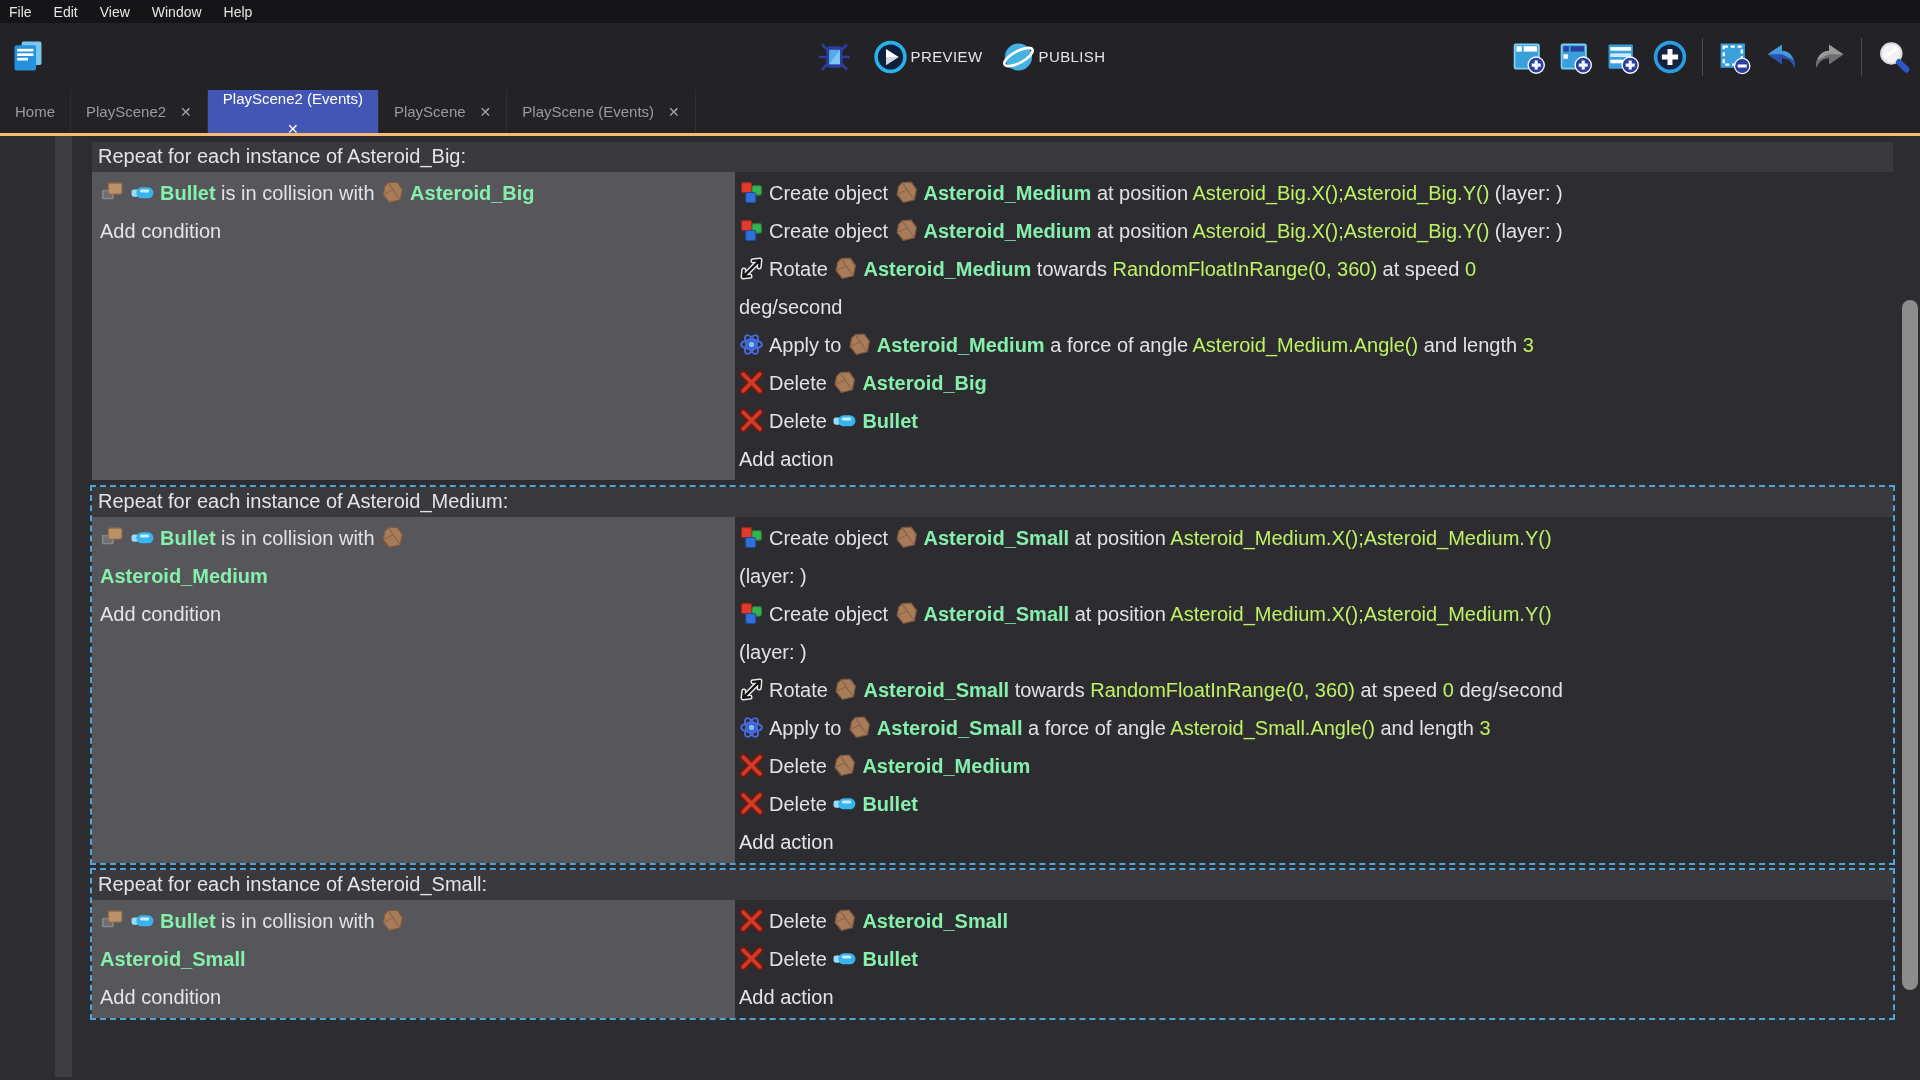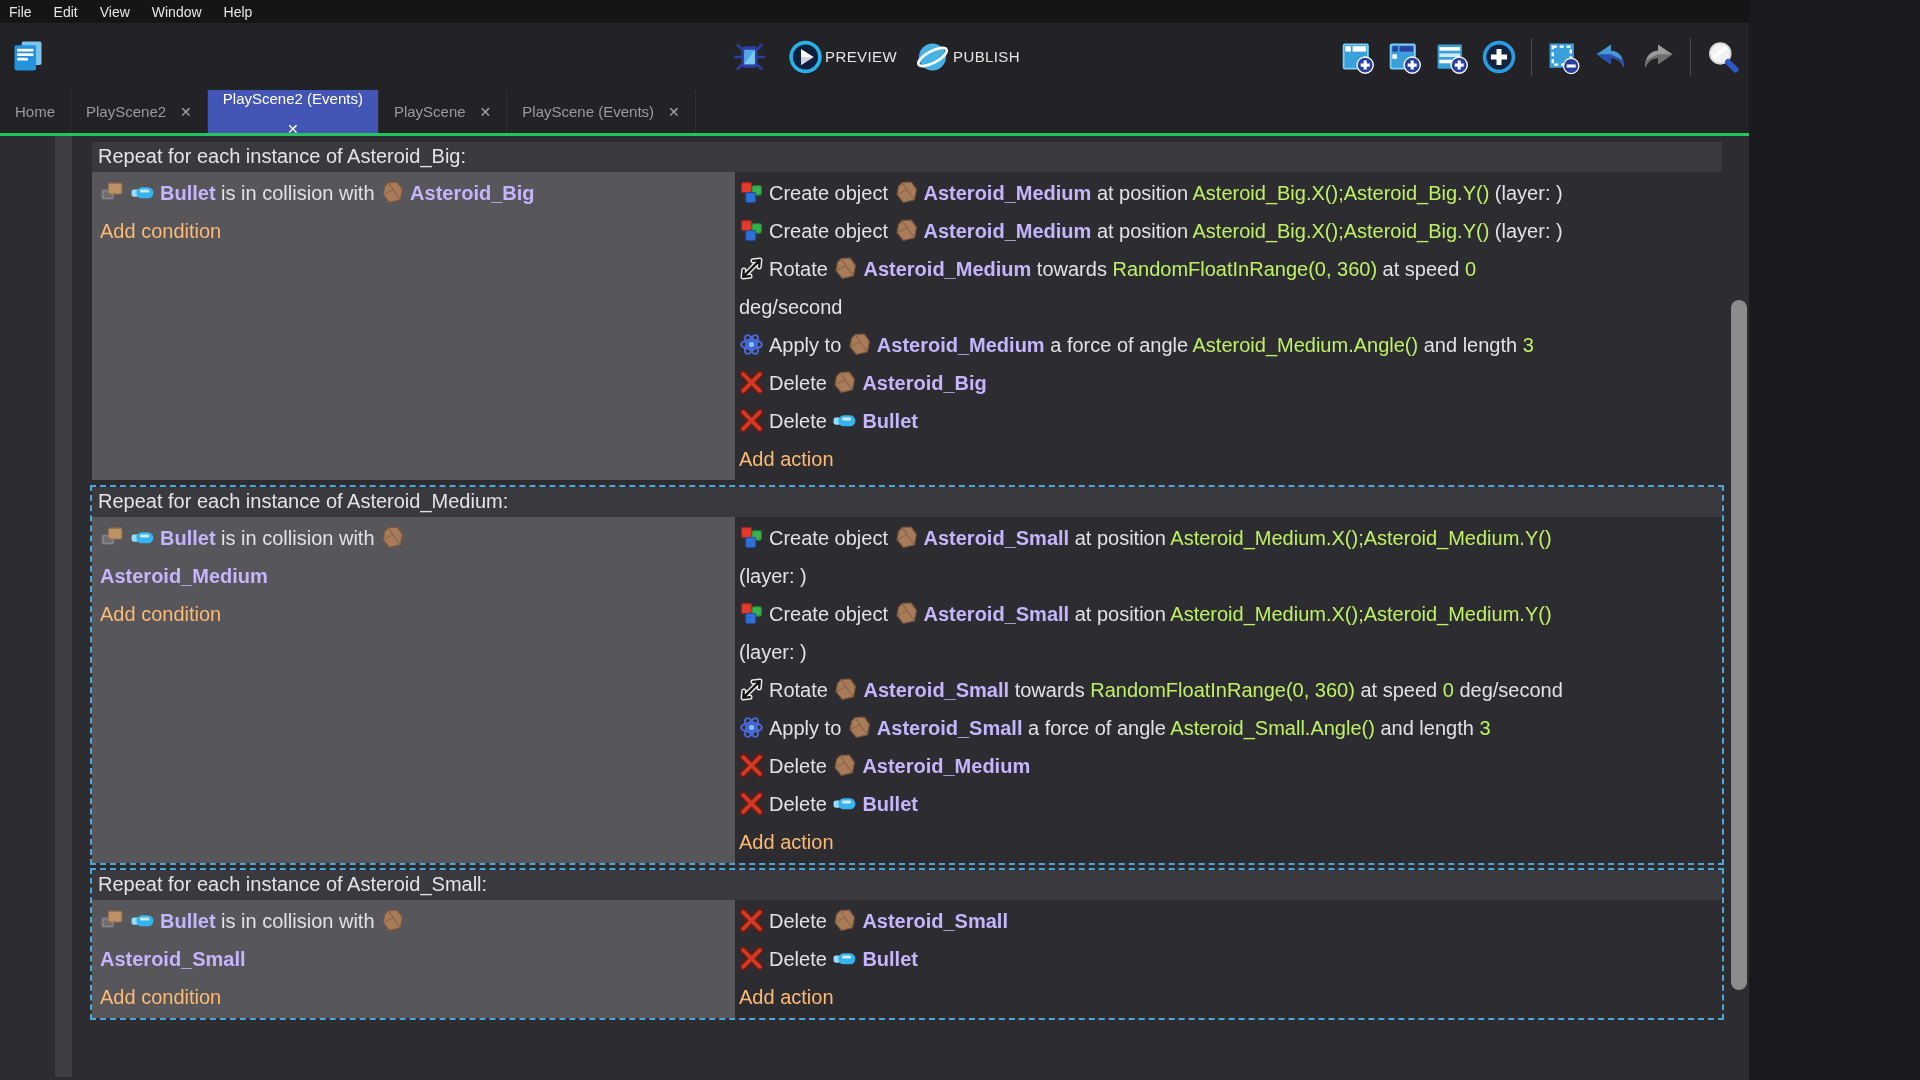--- a/index.html
+++ b/index.html
@@ -1,18 +1,18 @@
 <!DOCTYPE html>
 <html><head>
 <meta charset="utf-8">
 <style>
   * { margin:0; padding:0; box-sizing:border-box; }
   html,body { background:#1a1a1e; }
   .app {
-    position:relative; width:1749px; height:1080px; overflow:hidden;
+    position:relative; width:1920px; height:1080px; overflow:hidden;
     background:#2d2d31; font-family:"Liberation Sans", sans-serif;
   }
   
   .menubar {
     height:23px; background:#151518; display:flex; align-items:center;
     padding-left:9px;
   }
   .menubar .menu-item {
     color:#e6e6e6; font-size:14px; padding:0 11px; cursor:default;
   }
@@ -30,21 +30,21 @@
   }
   .tb-btn { display:flex; align-items:center; gap:0; color:#e4e4e4; font-size:15px; letter-spacing:0.4px; }
   .tb-right {
     position:absolute; right:6px; top:0; height:67px;
     display:flex; align-items:center; gap:7px;
   }
   .tb-sep { width:1px; height:38px; background:#4a4a4f; margin:0 5px; }
   
   .tabbar {
     height:46px; background:#232327; display:flex; align-items:stretch;
-    border-bottom:3px solid #22c55e;
+    border-bottom:3px solid #fdba74;
   }
   .tab {
     display:flex; align-items:center; gap:14px; padding:0 15px;
     color:#9b9b9b; font-size:15px; border-right:1px solid #2e2e33; cursor:default;
   }
   .tab.active { background:#4355b5; color:#ffffff;flex-direction:column; }
   .tab .tab-close { font-size:14px; color:#a8a8a8; }
   .tab.active .tab-close { color:#ffffff; }
   
   .events-panel { position:relative; height:941px; background:#2d2d31; overflow:hidden; }
@@ -54,23 +54,23 @@
   .event.selected { border-color:#4da6d9; }
   .event-header {
     background:#3a3a3e; color:#e4e4e6; font-size:20px; padding:3px 8px 4px 6px;
   }
   .event-body { display:flex; align-items:stretch; }
   .event-conditions {
     flex:0 0 643px; width:643px; background:#56565b; padding:2px 6px 2px 8px;
   }
   .event-actions { flex:1; padding:2px 10px 2px 4px; }
   .row { font-size:20px; line-height:38px; color:#e2e2e4; }
-  .row .obj  { color:#c4b5fd; font-weight:bold; }
+  .row .obj  { color:#86efac; font-weight:bold; }
   .row .expr { color:#bef264; }
-  .row.placeholder { color:#fdba74; }
+  .row.placeholder { color:#e5e5e5; }
   .inline-icon { display:inline-block; width:25px; height:25px; vertical-align:-5px; margin-right:5px; }
   .inline-icon svg { width:25px; height:25px; }
   .scrollbar-thumb {
     position:absolute; right:2px; top:164px; width:16px; height:690px;
     background:#8c8c8c; border-radius:8px;
   }
 </style>
 </head>
 <body>
 

